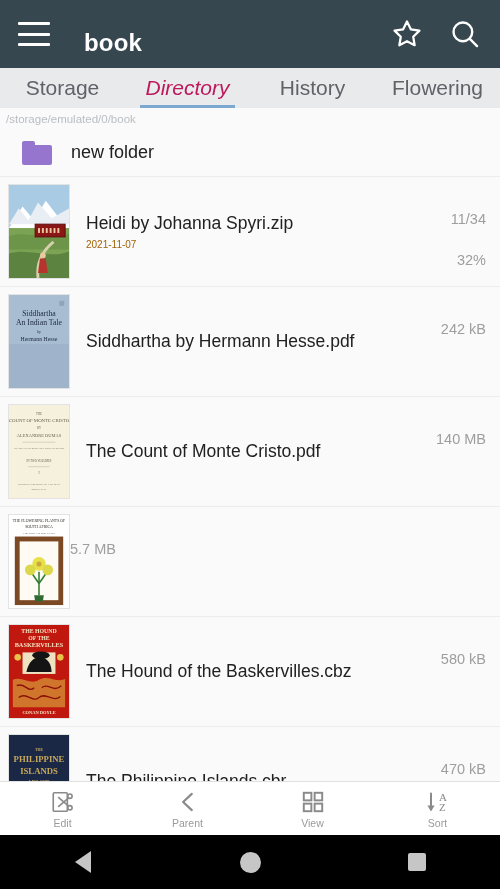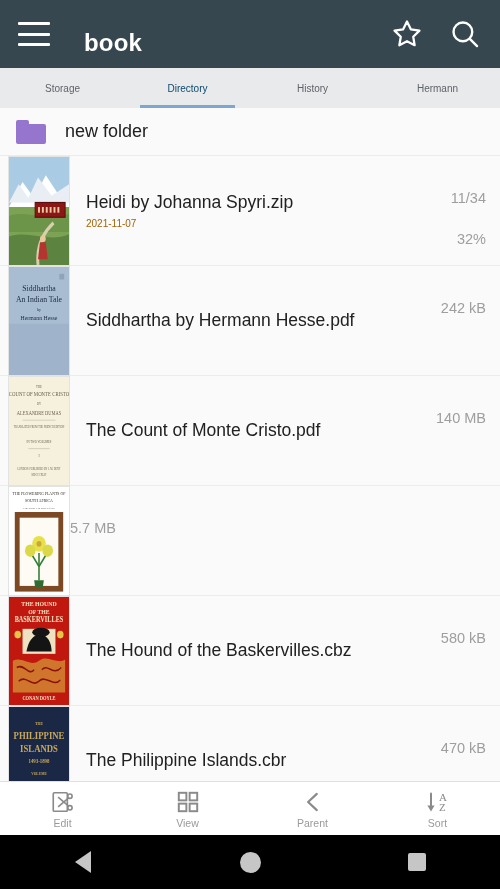--- a/index.html
+++ b/index.html
@@ -26,60 +26,60 @@
   .appbar-actions { display:flex; align-items:center; gap:24px; }
   .ic { width:34px; height:34px; display:block; }
 
   
   .tabs {
     height:40px; flex:0 0 40px; background:#e8eaec;
     display:flex; align-items:stretch; position:relative;
   }
   .tab {
     flex:1; display:flex; align-items:center; justify-content:center;
-    font-size:10px; color:#5f6368; position:relative; cursor:pointer;
-  }
-  .tab.active { color:#0c4a6e; }
+    font-size:21px; color:#5f6368; position:relative; cursor:pointer;
+  }
+  .tab.active { color:#be185d;font-style:italic; }
   .tab.active::after {
     content:""; position:absolute; left:12%; right:12%; bottom:0;
     height:3px; background:#7ba7d0;
   }
 
   
   .pathbar {
     flex:0 0 21px; background:#fafafa;
     display:flex; align-items:center; padding-left:6px;
   }
   .pathbar span { font-size:11.5px; color:#b9bec4; }
 
   
   .list { flex:1 1 auto; background:#fafafa; overflow:hidden; position:relative; }
 
   .folder-row {
     height:48px; display:flex; align-items:center;
-    padding-left:16px; border-bottom:1px solid #ececec; cursor:pointer;
+    padding-left:22px; border-bottom:1px solid #ececec; cursor:pointer;
   }
   .folder-ic { width:30px; height:24px; position:relative; flex:0 0 30px; }
   .folder-ic .tab-top {
     position:absolute; left:0; top:0; width:13px; height:5px;
     background:#9575cd; border-radius:2px 2px 0 0;
   }
   .folder-ic .body {
     position:absolute; left:0; top:4px; width:30px; height:20px;
     background:#9575cd; border-radius:1px 2px 2px 2px;
   }
   .folder-name { margin-left:19px; font-size:18px; color:#212121; }
 
   .file-row {
     height:110px; display:flex; align-items:center;
     border-bottom:1px solid #ececec; padding:0 14px 0 8px;
     position:relative; cursor:pointer; background:#fafafa;
   }
   .thumb {
-    width:62px; height:110px; flex:0 0 62px;
+    width:62px; height:95px; flex:0 0 62px;
     border:1px solid #e3e3e3; background:#fff; overflow:hidden;
     position:relative;
   }
   .thumb svg { display:block; width:100%; height:100%; }
 
   .file-main { flex:1 1 auto; min-width:0; padding-left:16px; }
   .file-name {
     font-size:17.5px; color:#212121; white-space:nowrap;
     overflow:hidden; text-overflow:clip;
   }
@@ -145,24 +145,27 @@
     <div class="tab">
         <span>Storage</span>
       </div>
     <div class="tab active">
         <span>Directory</span>
       </div>
     <div class="tab">
         <span>History</span>
       </div>
     <div class="tab">
-        <span>Hermann</span>
-      </div>
-  </div>
-
+        <span>Flowering</span>
+      </div>
+  </div>
+
+  <div class="pathbar">
+    <span>/storage/emulated/0/book</span>
+  </div>
 
   <div class="list">
 
     <div class="folder-row">
       <span class="folder-ic">
         <span class="tab-top"></span>
           <span class="body"></span>
       </span>
       <span class="folder-name">new folder</span>
     </div>
@@ -343,39 +346,39 @@
           <circle cx="18.4" cy="6.6" r="2"></circle>
           <circle cx="18.4" cy="17.4" r="2"></circle>
           <line x1="17.2" y1="8.2" x2="7.5" y2="16.5"></line>
           <line x1="17.2" y1="15.8" x2="7.5" y2="7.5"></line>
         </svg>
       </span>
       <span class="tb-label">Edit</span>
     </div>
     <div class="tb-btn">
       <span>
+        <svg width="26" height="26" viewBox="0 0 24 24" fill="none" stroke="#8a8a8a" stroke-width="2" stroke-linecap="round" stroke-linejoin="round">
+          <polyline points="15.5,4.5 7.5,12 15.5,19.5"></polyline>
+        </svg>
+      </span>
+      <span class="tb-label">Parent</span>
+    </div>
+    <div class="tb-btn">
+      <span>
         <svg width="26" height="26" viewBox="0 0 24 24" fill="none" stroke="#8a8a8a" stroke-width="1.8">
           <rect x="3.5" y="3.5" width="7" height="7"></rect>
           <rect x="13.5" y="3.5" width="7" height="7"></rect>
           <rect x="3.5" y="13.5" width="7" height="7"></rect>
           <rect x="13.5" y="13.5" width="7" height="7"></rect>
         </svg>
       </span>
       <span class="tb-label">View</span>
     </div>
     <div class="tb-btn">
       <span>
-        <svg width="26" height="26" viewBox="0 0 24 24" fill="none" stroke="#8a8a8a" stroke-width="2" stroke-linecap="round" stroke-linejoin="round">
-          <polyline points="15.5,4.5 7.5,12 15.5,19.5"></polyline>
-        </svg>
-      </span>
-      <span class="tb-label">Parent</span>
-    </div>
-    <div class="tb-btn">
-      <span>
         <svg width="30" height="26" viewBox="0 0 30 24" fill="none">
           <g stroke="#8a8a8a" stroke-width="2" stroke-linecap="round">
             <line x1="8" y1="3.5" x2="8" y2="19"></line>
           </g>
           <path d="M8 21.5 L4.4 15.6 L11.6 15.6 Z" fill="#8a8a8a"></path>
           <text x="16" y="11" font-size="11" fill="#8a8a8a" font-family="Liberation Serif, serif">A</text>
           <text x="16" y="21" font-size="11" fill="#8a8a8a" font-family="Liberation Serif, serif">Z</text>
         </svg>
       </span>
       <span class="tb-label">Sort</span>

